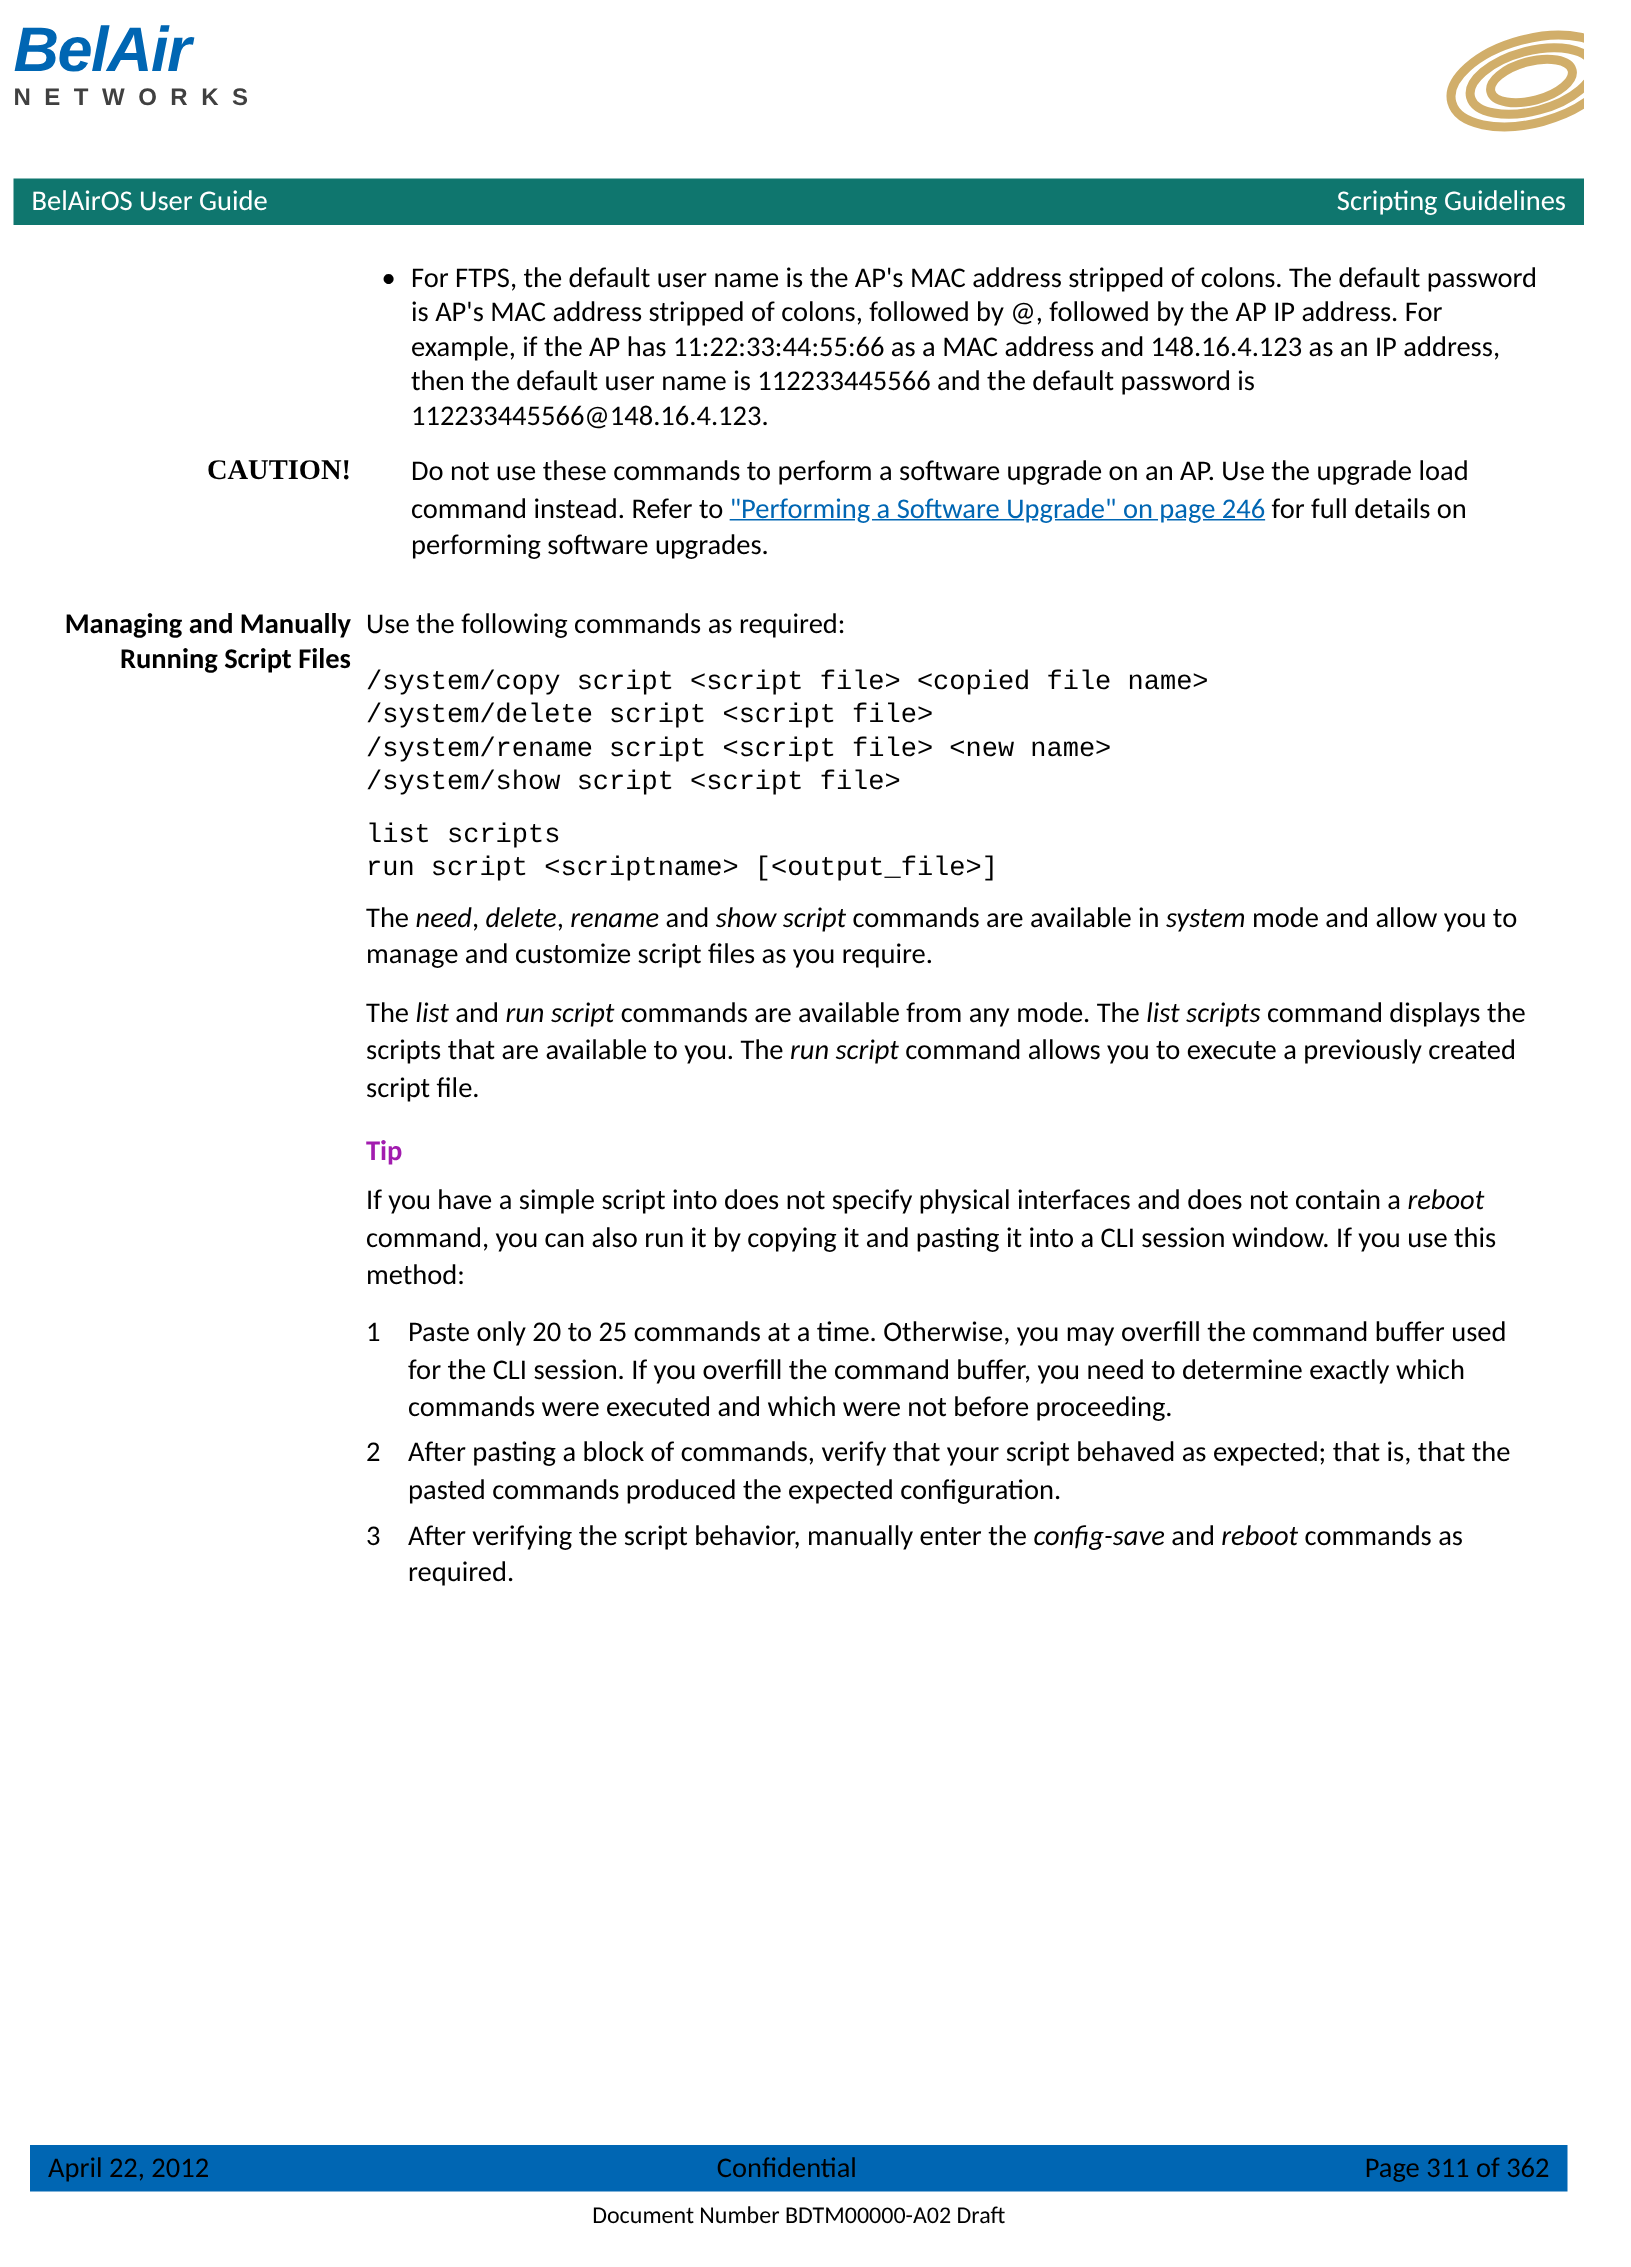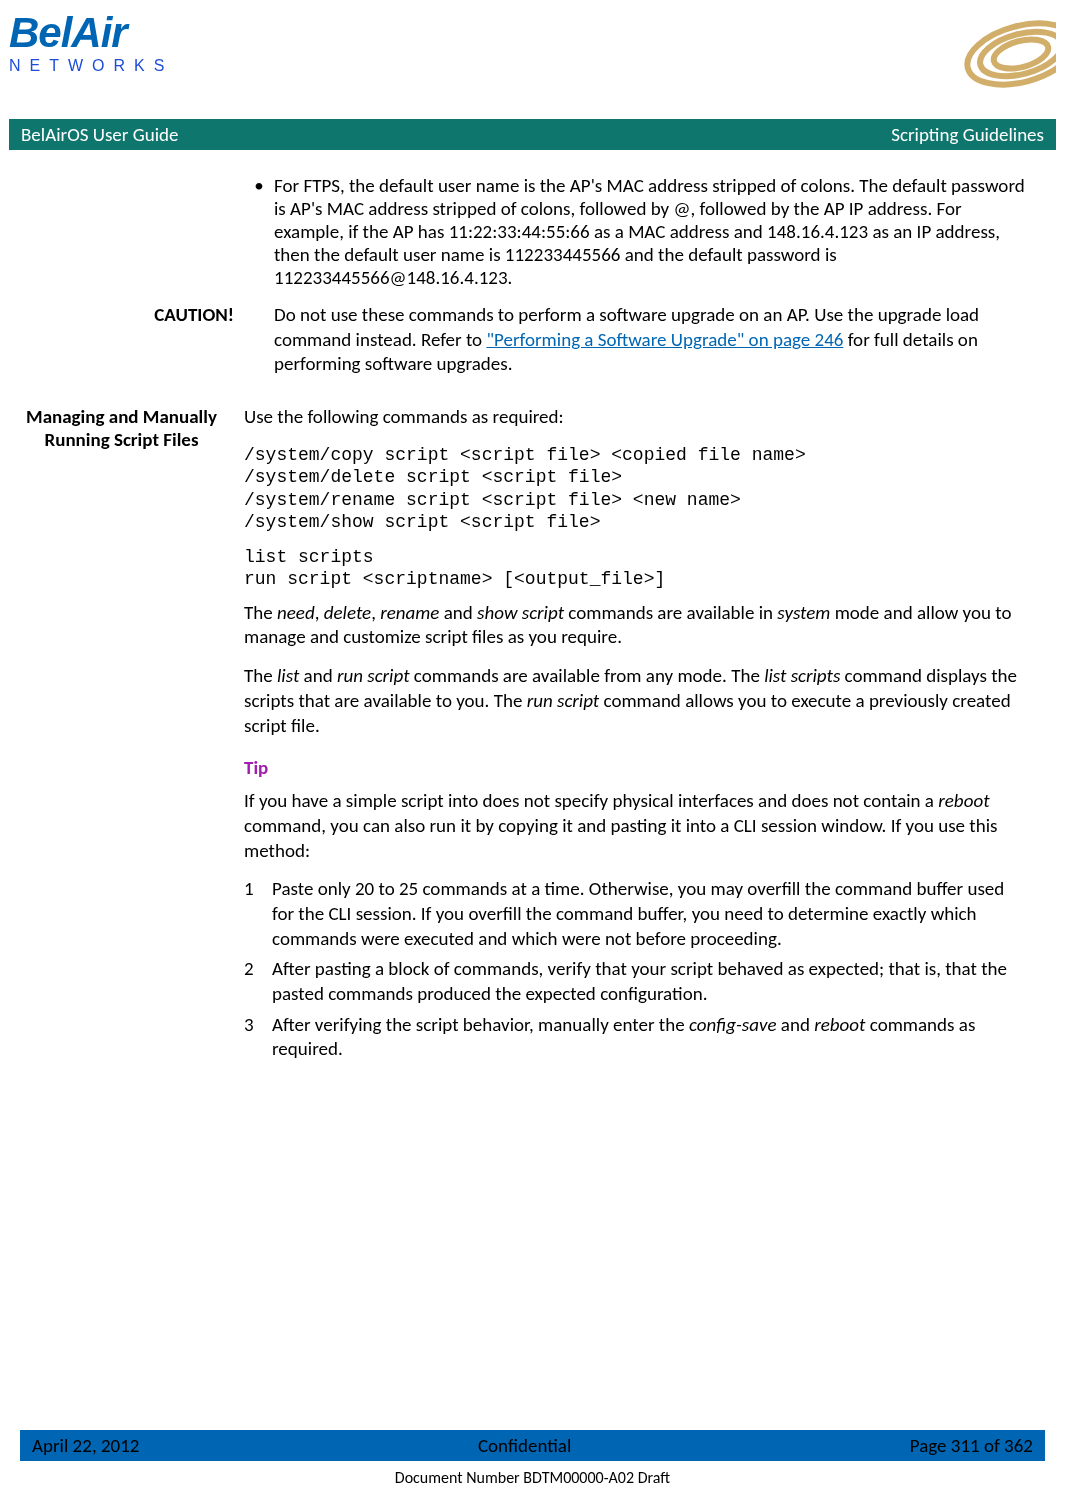--- a/index.html
+++ b/index.html
@@ -28,23 +28,23 @@
   }
   .logo-belair .top {
     font-size: 42px;
     font-weight: bold;
     font-style: italic;
     color: #0066b3;
     letter-spacing: -1px;
   }
   .logo-belair .bottom {
     font-size: 16px;
-    color: #1d4ed8;
+    color: #404040;
     letter-spacing: 9px;
-    font-weight: normal;
+    font-weight: bold;
   }
   .logo-swirl {
     width: 130px;
     height: 90px;
     position: relative;
     overflow: hidden;
   }
   .logo-swirl svg { display: block; }
   .title-bar {
     background: #0f766e;
@@ -56,24 +56,24 @@
     margin-bottom: 24px;
   }
   .content-row {
     display: flex;
     margin-bottom: 14px;
   }
   .side-label {
     width: 225px;
     flex-shrink: 0;
     font-weight: bold;
-    text-align: center;
+    text-align: right;
     padding-right: 10px;
   }
-  .side-label.caution { text-align: right; padding-right: 40px; }
+  .side-label.caution { text-align: right; padding-right: 40px; font-family: Liberation Serif, serif; }
   .body-col {
     flex: 1;
     padding-right: 30px;
   }
   .bullet-row { display: flex; }
   .bullet-mark { width: 30px; flex-shrink: 0; text-align: center; }
   .bullet-text { flex: 1; }
   .link { color: #0066b3; text-decoration: underline; }
   .mono { font-family: "Courier New", monospace; font-size: 18px; white-space: pre; line-height: 1.25; }
   .para { margin: 10px 0 14px 0; line-height: 1.3; }

